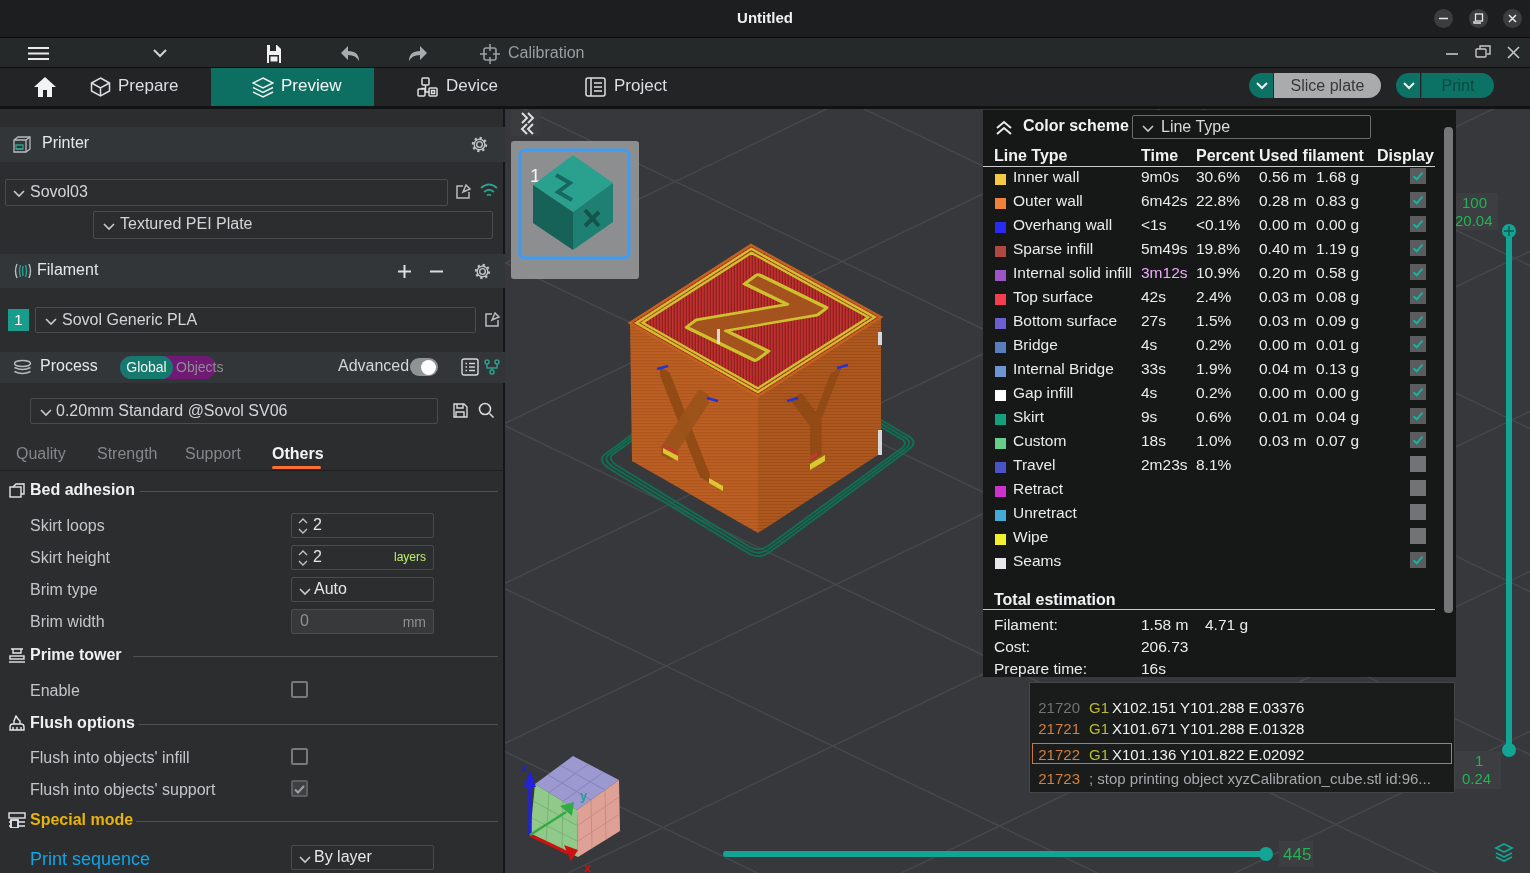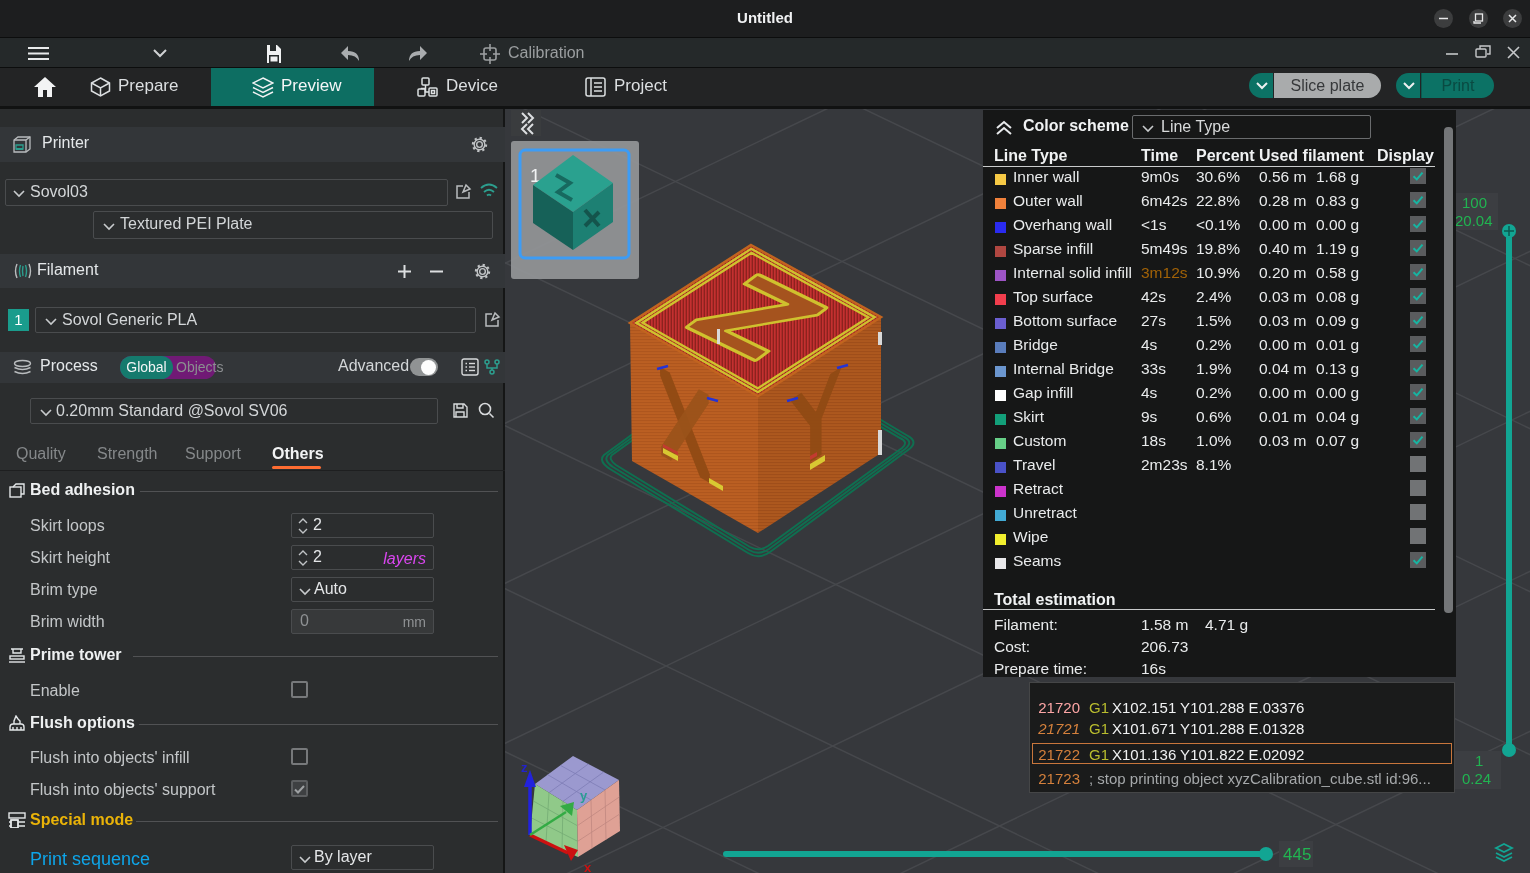--- a/index.html
+++ b/index.html
@@ -469,21 +469,21 @@
       </svg>
     <div class="abs" style="left:21px;top:2px;color:#e4e6e8;font-size:16px;">2</div>
   </div>
   <div class="abs" style="left:30px;top:440px;color:#c3c6c8;font-size:16px;">Skirt height</div>
   <div class="abs" style="left:291px;top:436px;width:143px;height:25px;border:1px solid #4a4c4e;border-radius:2px;">
     <svg class="abs" style="left:5px;top:4px;" width="12" height="16">
         <path d="M2 5 L6 1 L10 5" stroke="#c0c3c5" stroke-width="1.4" fill="none"></path>
         <path d="M2 11 L6 15 L10 11" stroke="#c0c3c5" stroke-width="1.4" fill="none"></path>
       </svg>
     <div class="abs" style="left:21px;top:2px;color:#e4e6e8;font-size:16px;">2</div>
-    <div class="abs" style="right:7px;top:4px;color:#d946ef;font-size:16px;font-style:italic;">layers</div>
+    <div class="abs" style="right:7px;top:4px;color:#bef264;font-size:12px;">layers</div>
   </div>
   <div class="abs" style="left:30px;top:472px;color:#c3c6c8;font-size:16px;">Brim type</div>
   <div class="abs" style="left:291px;top:468px;width:143px;height:25px;border:1px solid #4a4c4e;border-radius:2px;">
     <svg class="abs" style="left:6px;top:9px;" width="14" height="9">
         <path d="M2 2 L7 7 L12 2" stroke="#c8cbcd" stroke-width="1.6" fill="none"></path>
       </svg>
     <div class="abs" style="left:22px;top:2px;color:#e4e6e8;font-size:16px;">Auto</div>
   </div>
   <div class="abs" style="left:30px;top:504px;color:#c3c6c8;font-size:16px;">Brim width</div>
   <div class="abs" style="left:291px;top:500px;width:143px;height:25px;background:#37393a;border:1px solid #4a4c4e;border-radius:2px;">
@@ -598,21 +598,21 @@
       <div style="position:absolute;left:213px;top:1px;color:#e9ebec;">19.8%</div>
       <div style="position:absolute;left:276px;top:1px;color:#e9ebec;">0.40 m</div>
       <div style="position:absolute;left:333px;top:1px;color:#e9ebec;">1.19 g</div>
       <div style="position:absolute;left:427px;top:1px;width:16px;height:16px;background:#5a5c5e;"><svg width="16" height="16" viewBox="0 0 16 16">
           <path d="M3.5 8.2 L6.8 11.4 L12.5 4.6" stroke="#16b5a2" stroke-width="2" fill="none"></path>
         </svg></div>
     </div>
 <div style="position:absolute;left:0;top:153px;width:460px;height:24px;">
       <div style="position:absolute;left:12px;top:7px;width:11px;height:11px;background:#9d54c5;"></div>
       <div style="position:absolute;left:30px;top:1px;color:#e9ebec;">Internal solid infill</div>
-      <div style="position:absolute;left:158px;top:1px;color:#a16207;">3m12s</div>
+      <div style="position:absolute;left:158px;top:1px;color:#f0abfc;">3m12s</div>
       <div style="position:absolute;left:213px;top:1px;color:#e9ebec;">10.9%</div>
       <div style="position:absolute;left:276px;top:1px;color:#e9ebec;">0.20 m</div>
       <div style="position:absolute;left:333px;top:1px;color:#e9ebec;">0.58 g</div>
       <div style="position:absolute;left:427px;top:1px;width:16px;height:16px;background:#5a5c5e;"><svg width="16" height="16" viewBox="0 0 16 16">
           <path d="M3.5 8.2 L6.8 11.4 L12.5 4.6" stroke="#16b5a2" stroke-width="2" fill="none"></path>
         </svg></div>
     </div>
 <div style="position:absolute;left:0;top:177px;width:388px;height:24px;">
       <div style="position:absolute;left:12px;top:7px;width:11px;height:11px;background:#f23e4d;"></div>
       <div style="position:absolute;left:30px;top:1px;color:#e9ebec;">Top surface</div>
@@ -726,24 +726,24 @@
   <div class="abs" style="left:222px;top:506px;color:#e9ebec;">4.71 g</div>
   <div class="abs" style="left:11px;top:528px;color:#e9ebec;">Cost:</div>
   <div class="abs" style="left:158px;top:528px;color:#e9ebec;">206.73</div>
   <div class="abs" style="left:11px;top:550px;color:#e9ebec;">Prepare time:</div>
   <div class="abs" style="left:158px;top:550px;color:#e9ebec;">16s</div>
 
   <div class="abs" style="left:461px;top:17px;width:9px;height:486px;background:#747678;border-radius:4px;"></div>
 </div>
 
 <div class="abs" style="left:1029px;top:682px;width:426px;height:111px;background:#1a1b1b;border:1px solid #454647;font-size:15px;">
-  <div class="abs" style="left:8px;top:16px;width:42px;text-align:right;color:#fca5a5;">21720</div>
+  <div class="abs" style="left:8px;top:16px;width:42px;text-align:right;color:#737373;">21720</div>
   <div class="abs" style="left:59px;top:16px;color:#b9bd2e;">G1</div>
   <div class="abs" style="left:82px;top:16px;color:#f0f1f2;">X102.151 Y101.288 E.03376</div>
-  <div class="abs" style="left:8px;top:37px;width:42px;text-align:right;color:#d4803c;font-style:italic;">21721</div>
+  <div class="abs" style="left:8px;top:37px;width:42px;text-align:right;color:#d4803c;">21721</div>
   <div class="abs" style="left:59px;top:37px;color:#b9bd2e;">G1</div>
   <div class="abs" style="left:82px;top:37px;color:#f0f1f2;">X101.671 Y101.288 E.01328</div>
   <div class="abs" style="left:2px;top:60px;width:420px;height:21px;border:1px solid #c8763c;"></div>
   <div class="abs" style="left:8px;top:63px;width:42px;text-align:right;color:#d4803c;">21722</div>
   <div class="abs" style="left:59px;top:63px;color:#b9bd2e;">G1</div>
   <div class="abs" style="left:82px;top:63px;color:#f0f1f2;">X101.136 Y101.822 E.02092</div>
   <div class="abs" style="left:8px;top:87px;width:42px;text-align:right;color:#d4803c;">21723</div>
   <div class="abs" style="left:59px;top:87px;color:#a5a8aa;">; stop printing object xyzCalibration_cube.stl id:96...</div>
 </div>
 

